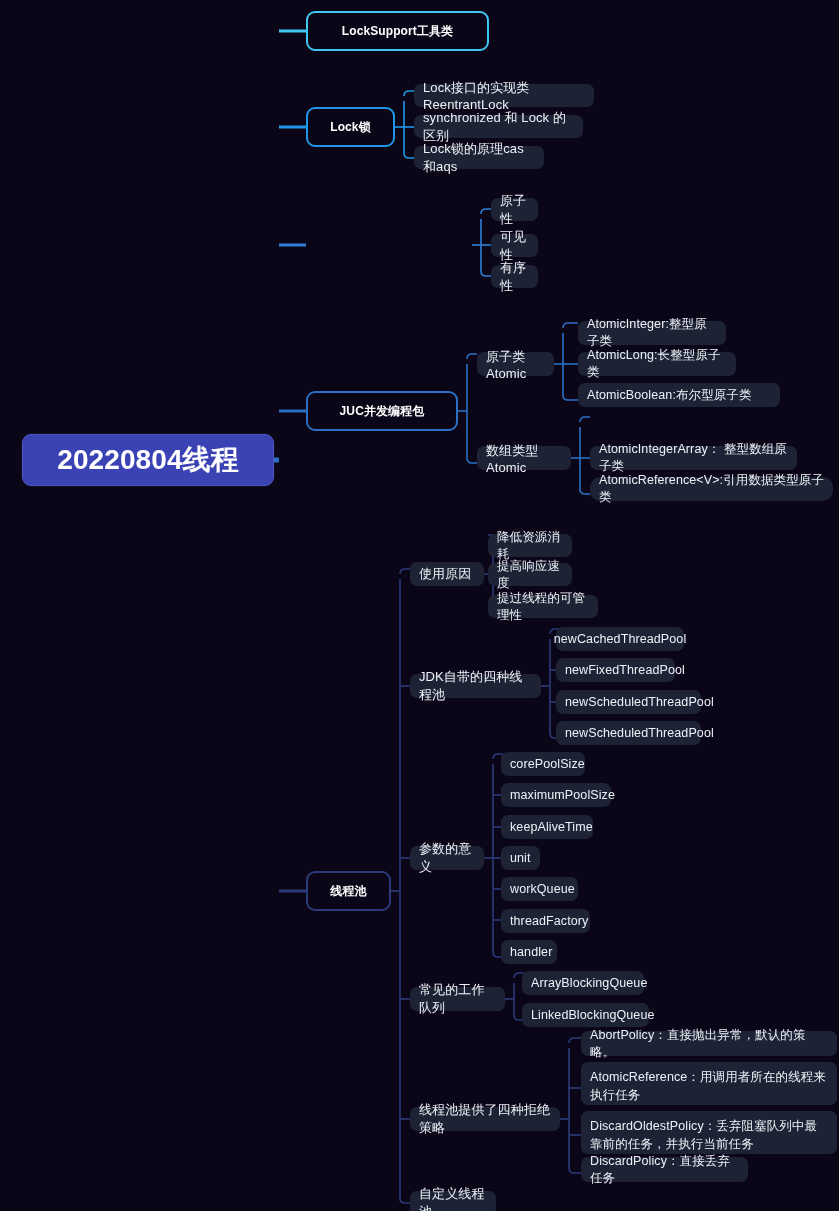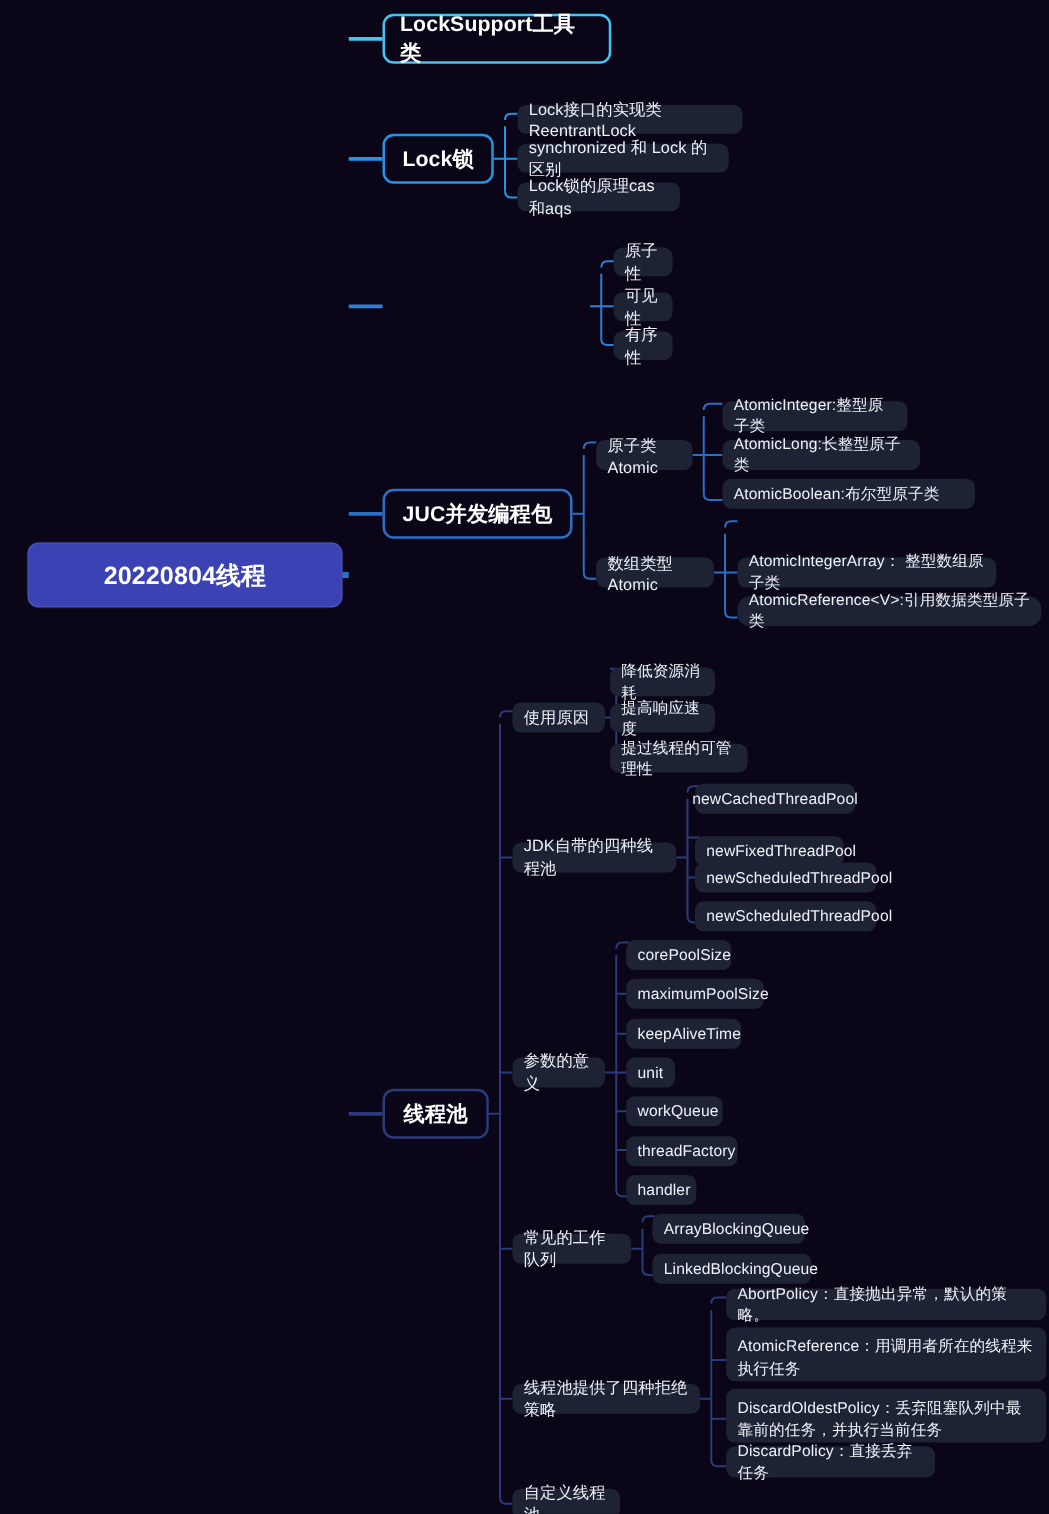--- a/index.html
+++ b/index.html
@@ -36,35 +36,35 @@
     align-items: center;
     white-space: pre-wrap;
     letter-spacing: 0.1px;
   }
 
   
   .n-root {
     background: #3b43b4;
     border: 1px solid #4b54c6;
     border-radius: 9px;
-    font-size: 20px;
+    font-size: 28px;
     font-weight: bold;
     padding: 0 16px;
     justify-content: center;
     color: #ffffff;
     box-shadow: 0 0 0 1px rgba(255,255,255,0.04);
   }
 
   
   .n-l1 {
     background: transparent;
     border-width: 2px;
     border-style: solid;
     border-radius: 9px;
-    font-size: 17px;
+    font-size: 12px;
     font-weight: bold;
     padding: 0 12px;
     justify-content: center;
   }
 
   
   .n-l2 {
     background: #1d2334;
     border-radius: 7px;
     font-size: 13px;
@@ -261,21 +261,21 @@
   <div class="node n-l3" style="left:488px; top:595px; width:110px; height:23px;">
     <span>提过线程的可管理性</span>
   </div>
 
   <div class="node n-l2" style="left:410px; top:674px; width:131px; height:24px;">
     <span>JDK自带的四种线程池</span>
   </div>
   <div class="node n-l3" style="left:556px; top:627px; width:128px; height:24px;justify-content:center;">
     <span>newCachedThreadPool</span>
   </div>
-  <div class="node n-l3" style="left:556px; top:658px; width:119px; height:24px;margin-top:11px;">
+  <div class="node n-l3" style="left:556px; top:658px; width:119px; height:24px;">
     <span>newFixedThreadPool</span>
   </div>
   <div class="node n-l3" style="left:556px; top:690px; width:145px; height:24px;">
     <span>newScheduledThreadPool</span>
   </div>
   <div class="node n-l3" style="left:556px; top:721px; width:145px; height:24px;">
     <span>newScheduledThreadPool</span>
   </div>
 
   <div class="node n-l2" style="left:410px; top:846px; width:74px; height:24px;">

